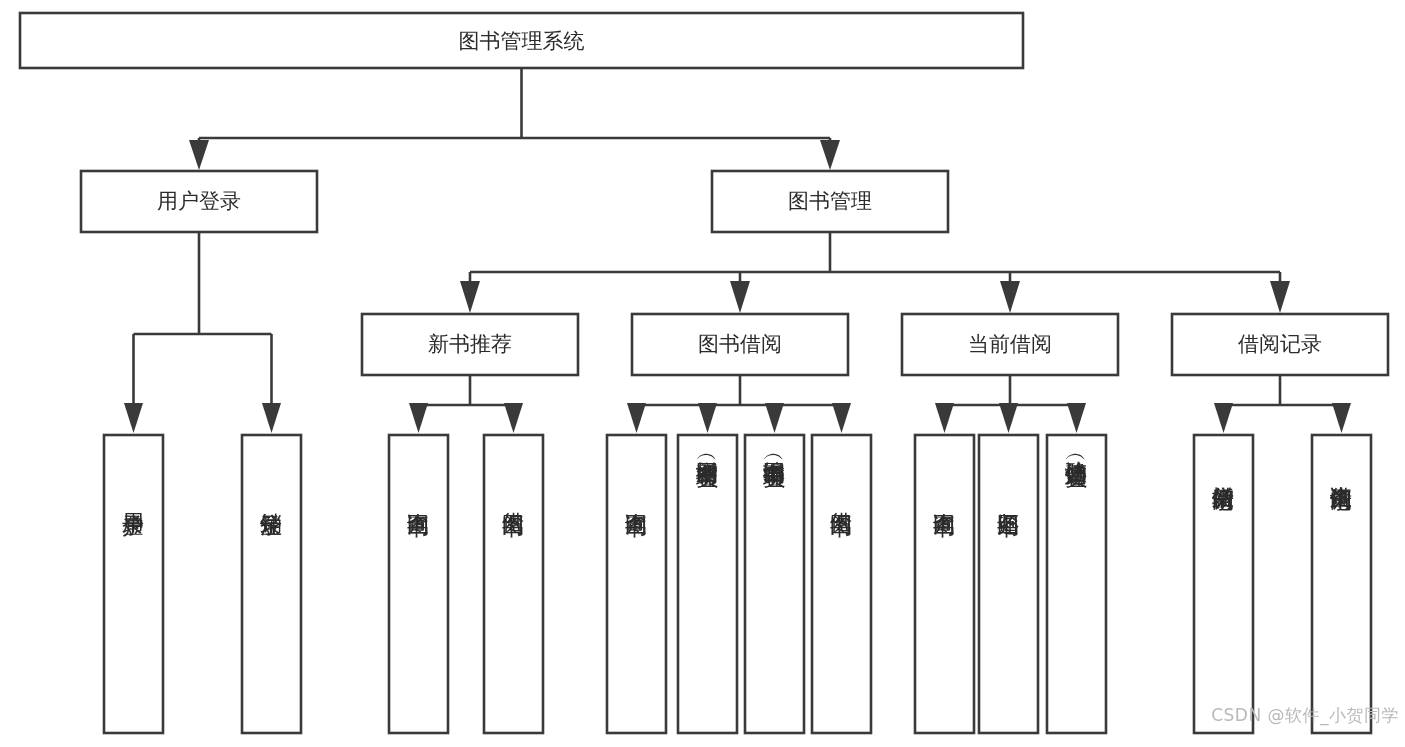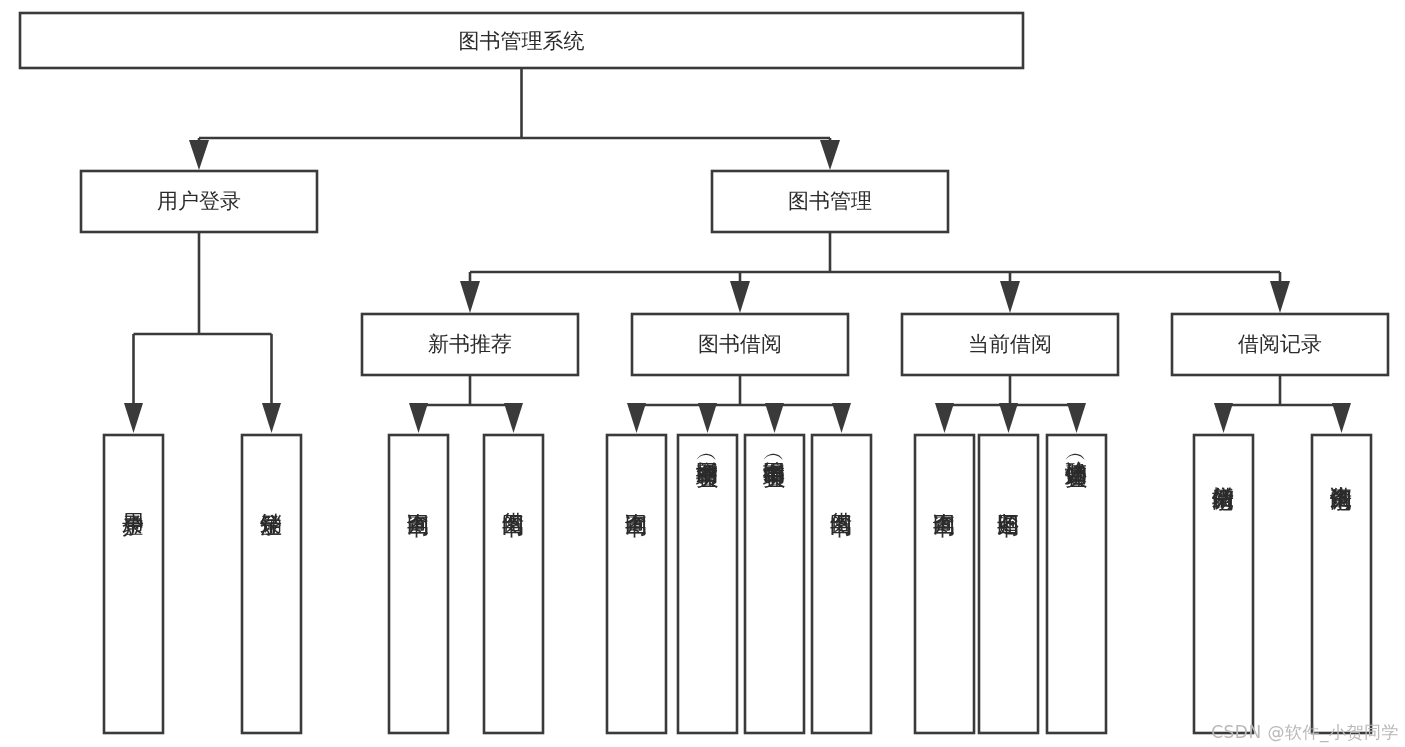--- a/index.html
+++ b/index.html
@@ -62,21 +62,21 @@
     font-family: "DejaVu Sans", "Liberation Sans", sans-serif;
     font-size: 22px;
     line-height: 1.05;
     color: #2b2b2b;
     letter-spacing: 1px;
     white-space: nowrap;
   }
   .watermark {
     position: absolute;
     right: 6px;
-    bottom: 3px;
+    bottom: 20px;
     font-family: "DejaVu Sans", "Liberation Sans", sans-serif;
     font-size: 17px;
     color: #b9b9b9;
     letter-spacing: 0.5px;
     white-space: nowrap;
   }
 </style>
 </head>
 <body>
 

